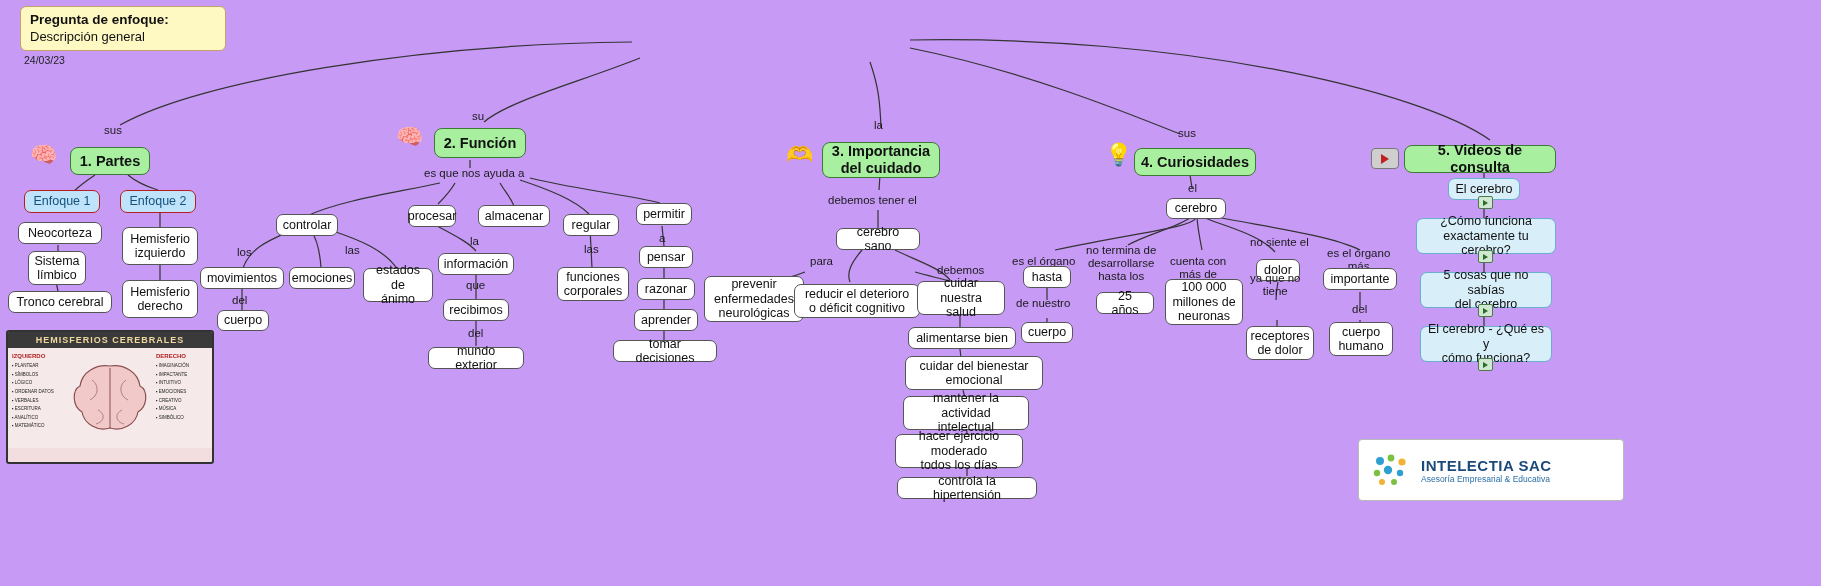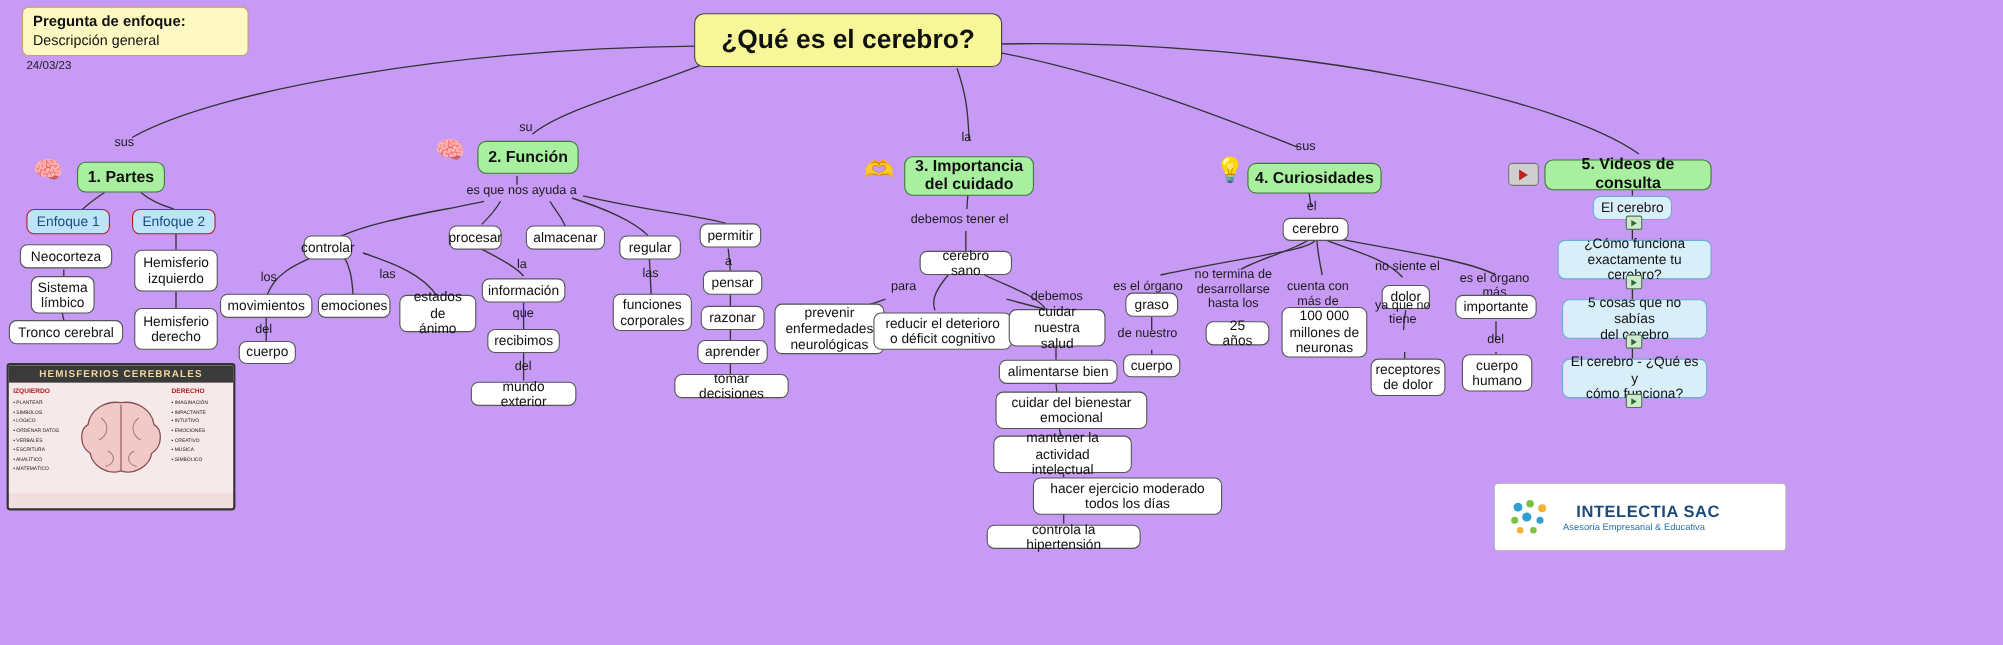--- a/index.html
+++ b/index.html
@@ -95,21 +95,21 @@
   }
   .logo{
     position:absolute;
     background:#ffffff;
     border:1px solid #b9b9b9;
     border-radius:4px;
     display:flex;align-items:center;gap:8px;
     padding:6px 12px;
   }
   .logo .ltext{text-align:left;}
-  .logo .lname{font-size:15px;font-weight:bold;color:#1b4a7a;letter-spacing:.5px;margin-left:12px;}
+  .logo .lname{font-size:15px;font-weight:bold;color:#1b4a7a;letter-spacing:.5px;}
   .logo .lsub{font-size:8.5px;color:#2a6fa8;}
   .yt{
     position:absolute;width:26px;height:19px;background:#cfcfcf;border:1px solid #777;
     border-radius:4px;display:flex;align-items:center;justify-content:center;
   }
   .yt .play{width:0;height:0;border-left:8px solid #c02020;border-top:5px solid transparent;border-bottom:5px solid transparent;}
   .ytsmall{
     position:absolute;width:13px;height:11px;background:#cfe8cf;border:1px solid #4a7a4a;border-radius:2px;
   }
   .ytsmall:after{
@@ -194,21 +194,20 @@
     <path d="M1484,308 L1484,326"></path>
   </g>
 </svg>
 
 <div class="legend" style="left:20px;top:6px;width:186px;">
   <b>Pregunta de enfoque:</b><br>
   <span>Descripción general</span>
 </div>
 <div class="datetext" style="left:24px;top:54px;">24/03/23</div>
 
-<div class="node title-node" style="left:631px;top:12px;width:280px;height:49px;">¿Qué es el cerebro?</div>
 
 <div class="lbl" style="left:104px;top:124px;">sus</div>
 <div class="lbl" style="left:472px;top:110px;">su</div>
 <div class="lbl" style="left:874px;top:119px;">la</div>
 <div class="lbl" style="left:1178px;top:127px;">sus</div>
 
 <div class="icon" style="left:30px;top:144px;">🧠</div>
 <div class="node green" style="left:70px;top:147px;width:80px;height:28px;">1. Partes</div>
 
 <div class="node blue" style="left:24px;top:190px;width:76px;height:23px;">Enfoque 1</div>
@@ -240,21 +239,21 @@
       <path d="M42,6 L42,66" stroke="#8a5050" stroke-width="1"></path>
       <path d="M24,18 C32,24 30,34 22,38 M30,48 C38,52 36,60 28,62 M58,18 C50,24 52,34 60,38 M54,48 C46,52 48,60 56,62" stroke="#b07a7a" stroke-width="1" fill="none"></path>
     </svg>
   </div>
 </div>
 
 <div class="icon" style="left:396px;top:126px;">🧠</div>
 <div class="node green" style="left:434px;top:128px;width:92px;height:30px;">2. Función</div>
 <div class="lbl" style="left:424px;top:167px;">es que nos ayuda a</div>
 
-<div class="node" style="left:276px;top:214px;width:44px;height:22px;">controlar</div>
+<div class="node" style="left:276px;top:214px;width:62px;height:22px;">controlar</div>
 <div class="node" style="left:408px;top:205px;width:48px;height:22px;">procesar</div>
 <div class="node" style="left:478px;top:205px;width:72px;height:22px;">almacenar</div>
 <div class="node" style="left:563px;top:214px;width:56px;height:22px;">regular</div>
 <div class="node" style="left:636px;top:203px;width:56px;height:22px;">permitir</div>
 
 <div class="lbl" style="left:237px;top:246px;">los</div>
 <div class="lbl" style="left:345px;top:244px;">las</div>
 <div class="node" style="left:200px;top:267px;width:84px;height:22px;">movimientos</div>
 <div class="node" style="left:289px;top:267px;width:66px;height:22px;">emociones</div>
 <div class="node" style="left:363px;top:268px;width:70px;height:34px;">estados de
@@ -293,32 +292,32 @@
 o déficit cognitivo</div>
 
 <div class="lbl" style="left:937px;top:264px;">debemos</div>
 <div class="node" style="left:917px;top:281px;width:88px;height:34px;">cuidar nuestra
 salud</div>
 <div class="node" style="left:908px;top:327px;width:108px;height:22px;">alimentarse bien</div>
 <div class="node" style="left:905px;top:356px;width:138px;height:34px;">cuidar del bienestar
 emocional</div>
 <div class="node" style="left:903px;top:396px;width:126px;height:34px;">mantener la actividad
 intelectual</div>
-<div class="node" style="left:895px;top:434px;width:172px;height:34px;margin-left:44px;">hacer ejercicio moderado
+<div class="node" style="left:895px;top:434px;width:128px;height:34px;">hacer ejercicio moderado
 todos los días</div>
 <div class="node" style="left:897px;top:477px;width:140px;height:22px;">controla la hipertensión</div>
 
 <div class="icon" style="left:1105px;top:144px;">💡</div>
 <div class="node green" style="left:1134px;top:148px;width:122px;height:28px;">4. Curiosidades</div>
 <div class="lbl" style="left:1188px;top:182px;">el</div>
 <div class="node" style="left:1166px;top:198px;width:60px;height:21px;">cerebro</div>
 
 <div class="lbl" style="left:1012px;top:255px;text-align:center;">es el órgano
 más</div>
-<div class="node" style="left:1023px;top:266px;width:48px;height:22px;">graso</div>
+<div class="node" style="left:1023px;top:266px;width:48px;height:22px;">hasta</div>
 <div class="lbl" style="left:1016px;top:297px;">de nuestro</div>
 <div class="node" style="left:1021px;top:322px;width:52px;height:21px;">cuerpo</div>
 
 <div class="lbl" style="left:1086px;top:244px;">no termina de
 desarrollarse
 hasta los</div>
 <div class="node" style="left:1096px;top:292px;width:58px;height:22px;">25 años</div>
 
 <div class="lbl" style="left:1170px;top:255px;">cuenta con
 más de</div>

